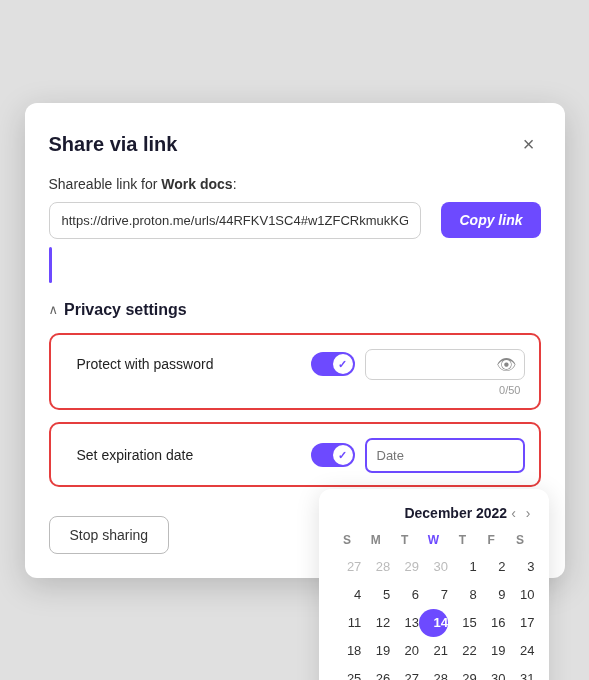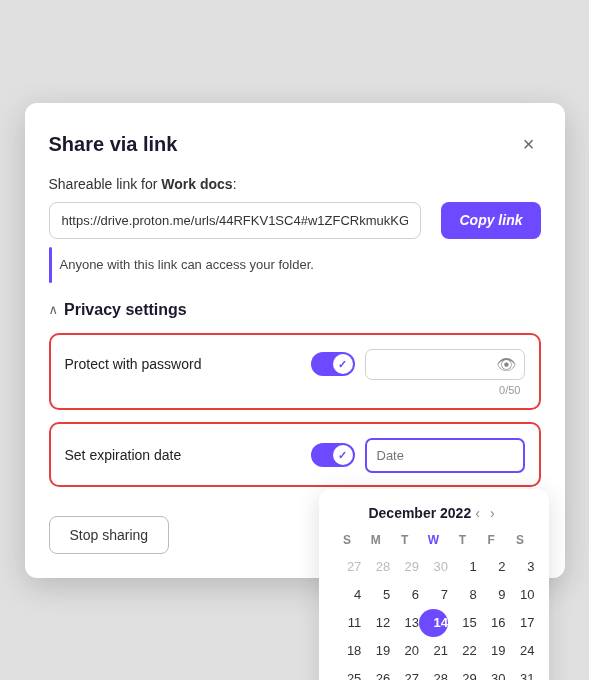--- a/index.html
+++ b/index.html
@@ -46,20 +46,21 @@
       color: #333;
       margin-bottom: 10px;
     }
     .shareable-label strong {
       font-weight: 700;
     }
     .link-row {
       display: flex;
       gap: 20px;
       margin-bottom: 8px;
+      align-items: center;
     }
     .link-input {
       flex: 1;
       border: 1.5px solid #d0d0d0;
       border-radius: 8px;
       padding: 10px 12px;
       font-size: 13px;
       color: #333;
       background: #fff;
       outline: none;
@@ -113,20 +114,21 @@
       border-radius: 10px;
       padding: 14px 14px 12px 14px;
       margin-bottom: 12px;
       background: #fff;
     }
     .setting-top {
       display: flex;
       align-items: center;
       justify-content: space-between;
       gap: 10px;
+      margin-left: 12px;
     }
     .setting-label {
       font-size: 14px;
       color: #222;
       font-weight: 500;
     }
     .setting-right {
       display: flex;
       align-items: center;
       gap: 10px;
@@ -215,21 +217,21 @@
       background: #fff;
       border-radius: 12px;
       box-shadow: 0 4px 24px rgba(0,0,0,0.13);
       padding: 16px 14px 12px 14px;
       width: 230px;
       z-index: 100;
     }
     .cal-header {
       display: flex;
       align-items: center;
-      justify-content: center;
+      justify-content: flex-end;
       margin-bottom: 10px;
     }
     .cal-month {
       font-size: 14px;
       font-weight: 700;
       color: #1a1a2e;
     }
     .cal-nav {
       background: none;
       border: none;
@@ -301,21 +303,20 @@
     <span>Shareable link for </span><strong>Work docs</strong><span>:</span>
   </div>
 
   <div class="link-row">
     <input class="link-input" type="text" value="https://drive.proton.me/urls/44RFKV1SC4#w1ZFCRkmukKG" readonly="" style="">
     <button class="copy-btn">Copy link</button>
   </div>
 
   <div class="info-bar">
     <div class="info-bar-accent"></div>
-    <span class="info-bar-text">Anyone with this link can access your folder.</span>
   </div>
 
   <div class="privacy-section-header">
     <span class="chevron">∧</span>
     <span class="privacy-section-title">Privacy settings</span>
   </div>
 
   
   <div class="setting-row">
     <div class="setting-top">

